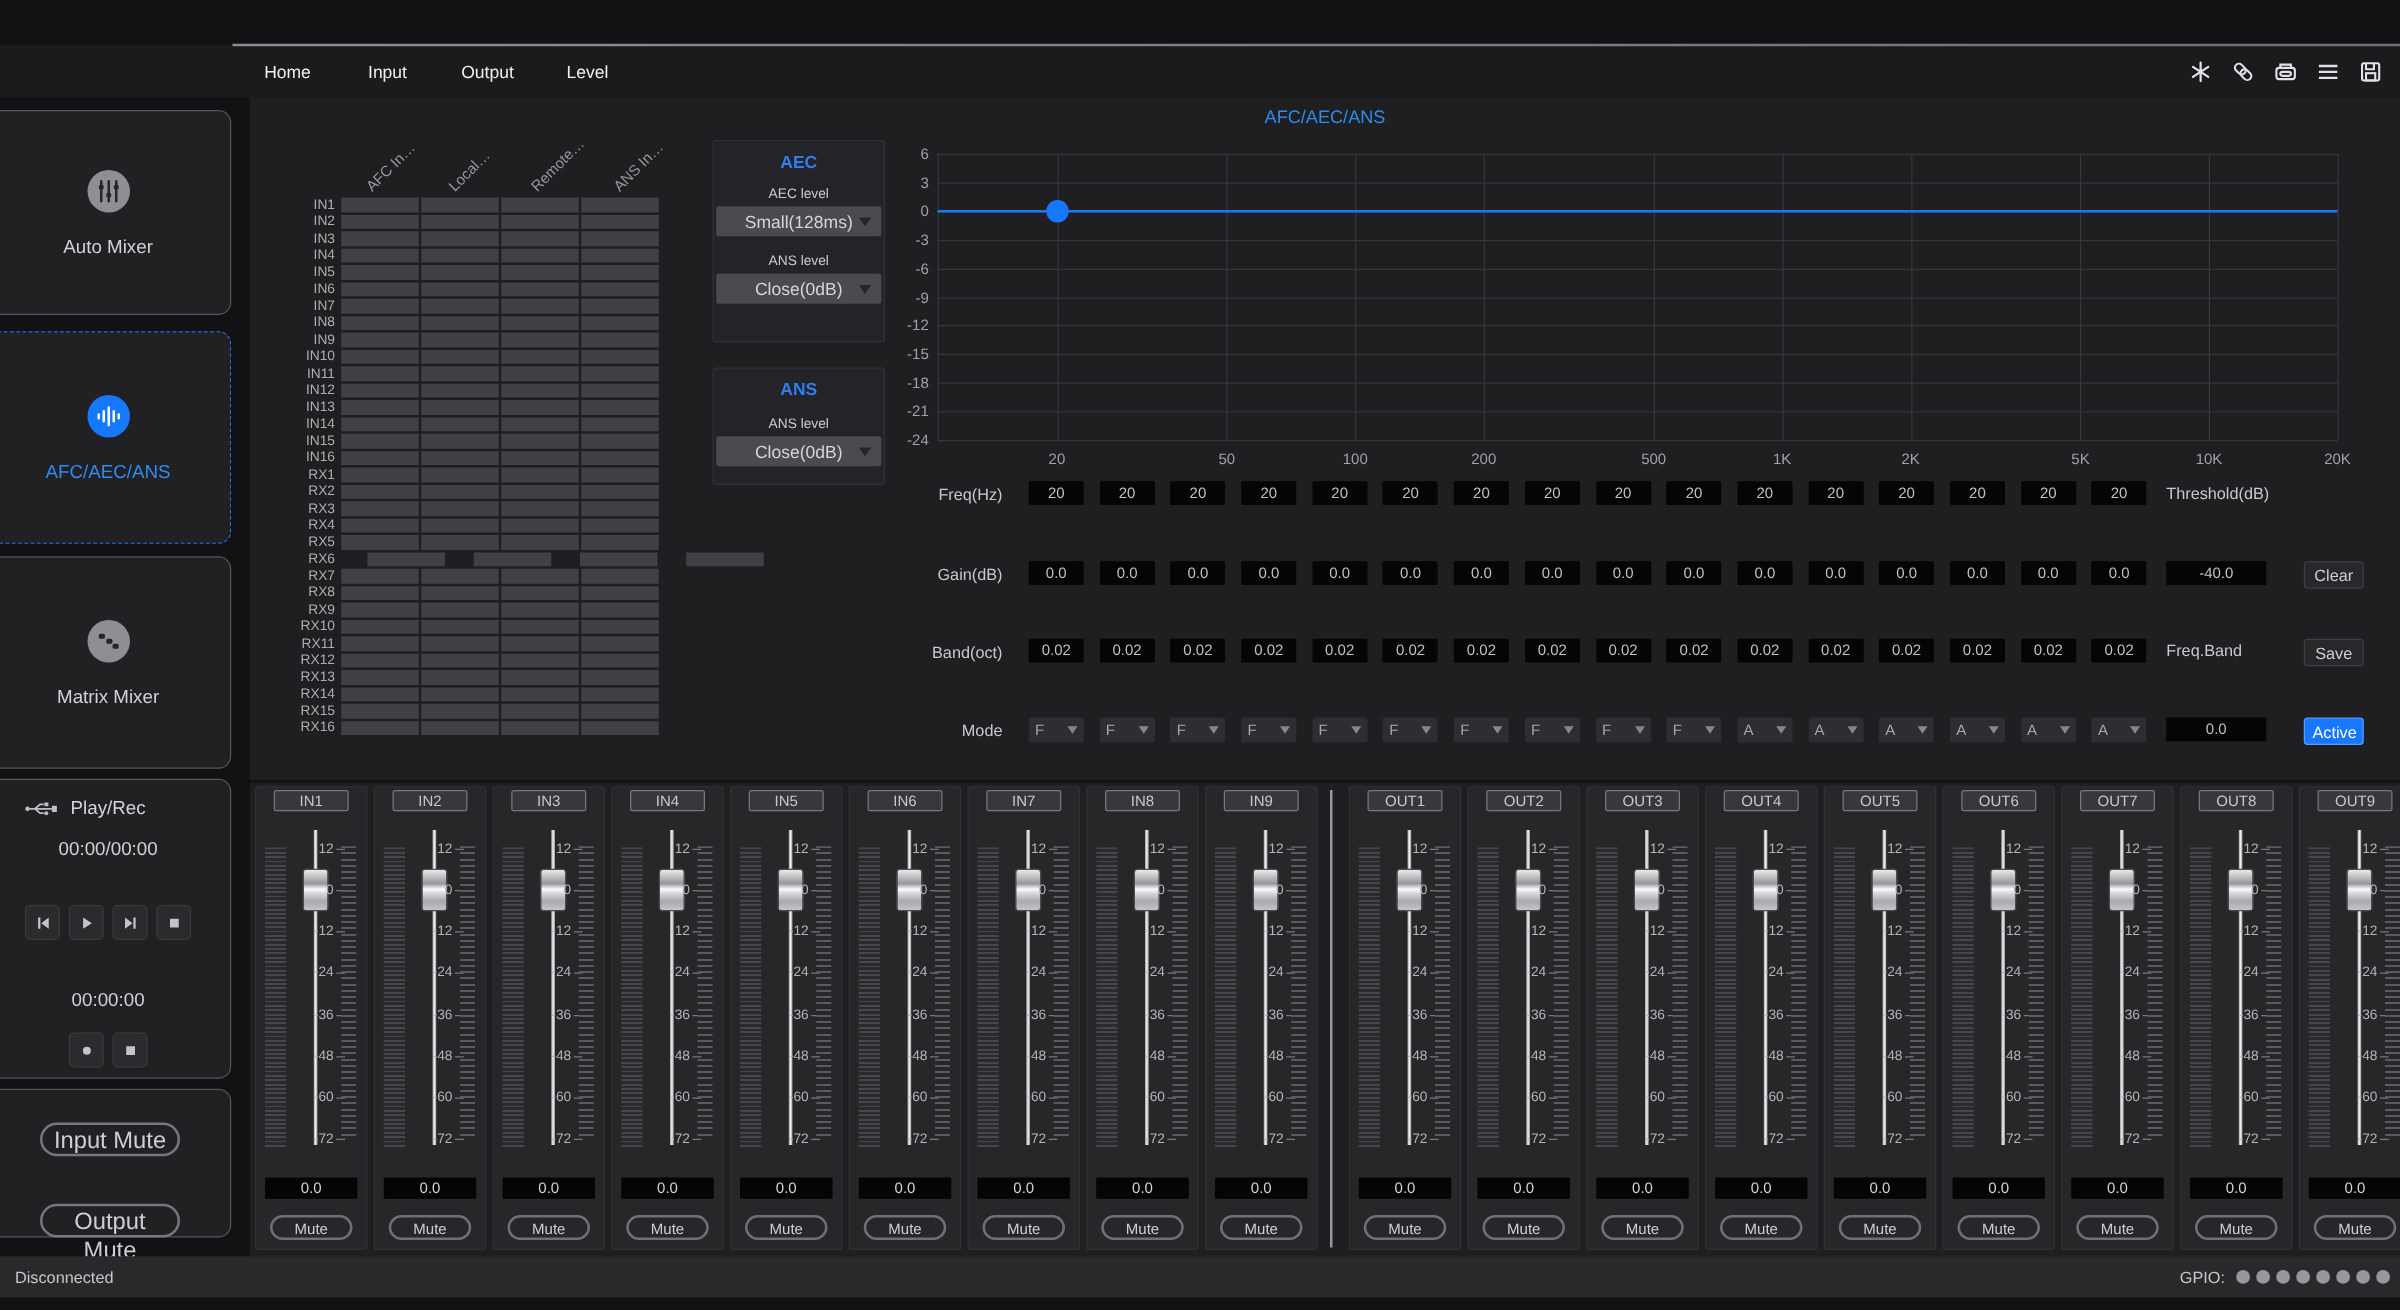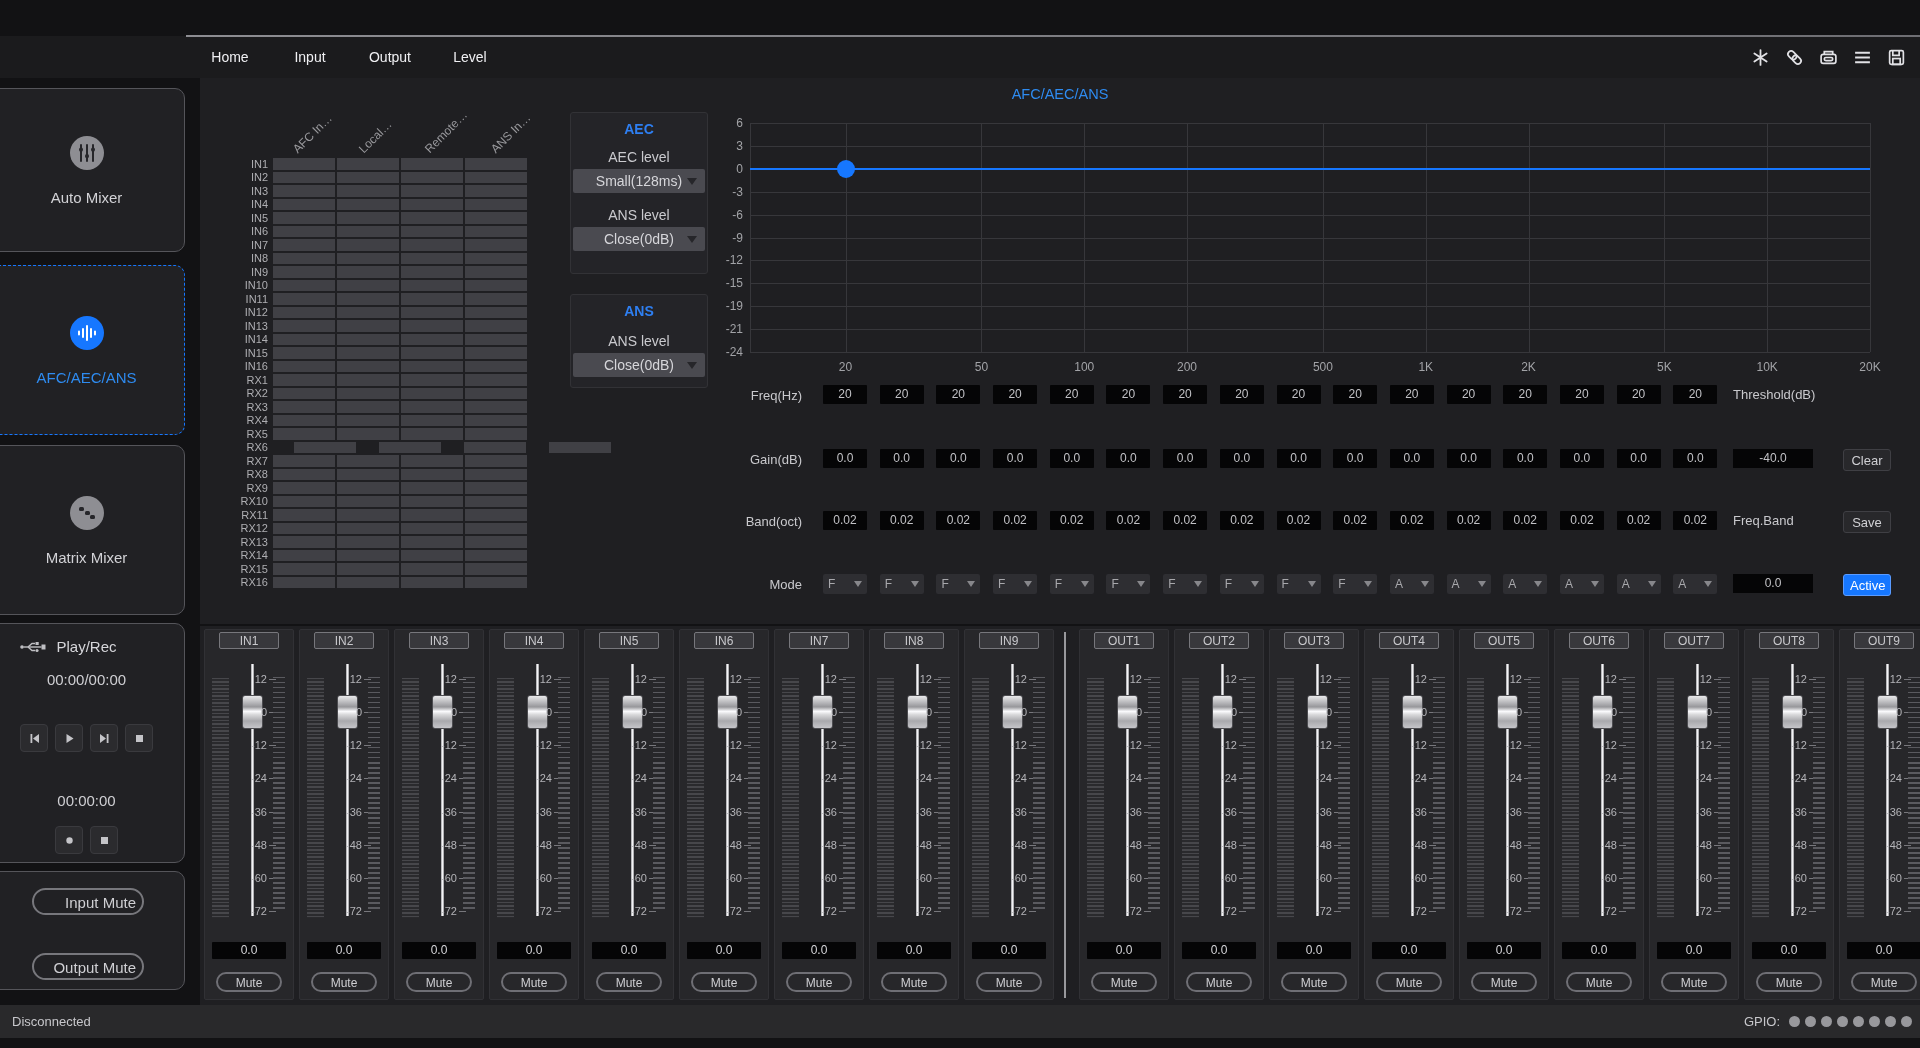--- a/index.html
+++ b/index.html
@@ -37,41 +37,41 @@
   #card-playrec{top:623px;height:240px;}
   #card-mute{top:871px;height:119px;}
   .pr-title{position:absolute;left:0;right:0;top:14px;text-align:center;font-size:15px;color:#d6d6da;}
   .pr-usb{position:absolute;left:30px;top:16px;}
   .pr-time1{position:absolute;left:0;right:0;top:47px;text-align:center;font-size:15px;color:#cfcfd3;}
   .pr-time2{position:absolute;left:0;right:0;top:168px;text-align:center;font-size:15px;color:#cfcfd3;}
   .pr-row1{position:absolute;left:0;right:0;top:100px;display:flex;justify-content:center;gap:7px;}
   .pr-row2{position:absolute;left:0;right:0;top:202px;display:flex;justify-content:center;gap:7px;}
   .tbtn{width:28px;height:28px;background:#2b2b2e;border:1px solid #3a3a3e;border-radius:4px;display:flex;align-items:center;justify-content:center;box-sizing:border-box;cursor:default;}
   .tbtn svg{width:11px;height:11px;}
-  .pill{display:block;margin:0 auto;width:112px;height:27px;border:2px solid #77777c;border-radius:14px;background:transparent;color:#cfcfd3;font-size:15px;font-family:inherit;line-height:23px;text-align:right;box-sizing:border-box;cursor:default;}
+  .pill{display:block;margin:10px auto;width:112px;height:27px;border:2px solid #77777c;border-radius:14px;background:transparent;color:#cfcfd3;font-size:19px;font-family:inherit;line-height:23px;text-align:center;box-sizing:border-box;cursor:default;}
   #pill-input{position:absolute;left:43px;top:16px;}
   #pill-output{position:absolute;left:43px;top:81px;}
 
   
   #main-top{position:absolute;left:200px;top:78px;width:1720px;height:546px;background:#1f1f22;}
   .chart-title{position:absolute;left:0;right:0;top:8px;text-align:center;font-size:14.5px;color:#2e8bf0;}
 
   
   #matrix{position:absolute;left:0;top:2px;width:345px;height:520px;}
   .mx-head{position:absolute;font-size:12px;color:#98989c;white-space:nowrap;transform:rotate(-45deg);transform-origin:left center;}
   .mx-row{position:absolute;left:0;height:13.5px;display:flex;align-items:center;}
   .mx-label{width:71px;text-align:right;font-size:11px;color:#aeaeb2;padding-right:3px;box-sizing:border-box;line-height:12px;}
   .mx-cell{width:62px;height:11.5px;background:#404045;margin-left:2px;}
 
   
   .proc-card{position:absolute;left:370px;width:138px;background:#242428;border:1px solid #323236;border-radius:3px;box-sizing:border-box;text-align:center;}
   #aec-card{top:34px;height:162px;}
   #ans-card{top:216px;height:94px;}
   .proc-title{font-size:14px;font-weight:bold;color:#2e7ff2;margin-top:8px;}
-  .proc-label{font-size:14px;color:#cacace;margin-top:14px;margin-bottom:4px;}
+  .proc-label{font-size:11px;color:#cacace;margin-top:14px;margin-bottom:4px;}
   #aec-card .proc-label.first{margin-top:12px;}
   .dd{position:relative;margin:0 2px;height:24px;background:#4a4a50;border-radius:2px;line-height:24px;font-size:14px;color:#d6d6da;text-align:center;cursor:default;}
   .dd .arr{position:absolute;right:8px;top:9px;width:0;height:0;border-left:5.5px solid transparent;border-right:5.5px solid transparent;border-top:7px solid #26262a;}
 
   
   #plot{position:absolute;left:550px;top:45px;width:1120px;height:229px;}
   .grid-h{position:absolute;left:0;right:0;height:1px;background:#37373b;}
   .grid-v{position:absolute;top:0;bottom:0;width:1px;background:#37373b;}
   .ylab{position:absolute;left:-52px;width:45px;text-align:right;font-size:12px;color:#a2a3a7;}
   .xlab{position:absolute;top:calc(100% + 8px);width:40px;text-align:center;font-size:12px;color:#a2a3a7;}
@@ -522,21 +522,21 @@
         <div class="ylab" style="top: calc(30% - 7px);">-3</div>
         <div class="grid-h" style="top: 40%;"></div>
         <div class="ylab" style="top: calc(40% - 7px);">-6</div>
         <div class="grid-h" style="top: 50%;"></div>
         <div class="ylab" style="top: calc(50% - 7px);">-9</div>
         <div class="grid-h" style="top: 60%;"></div>
         <div class="ylab" style="top: calc(60% - 7px);">-12</div>
         <div class="grid-h" style="top: 70%;"></div>
         <div class="ylab" style="top: calc(70% - 7px);">-15</div>
         <div class="grid-h" style="top: 80%;"></div>
-        <div class="ylab" style="top: calc(80% - 7px);">-19</div>
+        <div class="ylab" style="top: calc(80% - 7px);">-18</div>
         <div class="grid-h" style="top: 90%;"></div>
         <div class="ylab" style="top: calc(90% - 7px);">-21</div>
         <div class="grid-h" style="top: 100%;"></div>
         <div class="ylab" style="top: calc(100% - 7px);">-24</div>
         <div class="grid-v" style="left: 0px;"></div>
         <div class="grid-v" style="left: 8.53214%;"></div>
         <div class="xlab" style="left: calc(8.53214% - 20px);">20</div>
         <div class="grid-v" style="left: 20.665%;"></div>
         <div class="xlab" style="left: calc(20.665% - 20px);">50</div>
         <div class="grid-v" style="left: 29.8432%;"></div>

